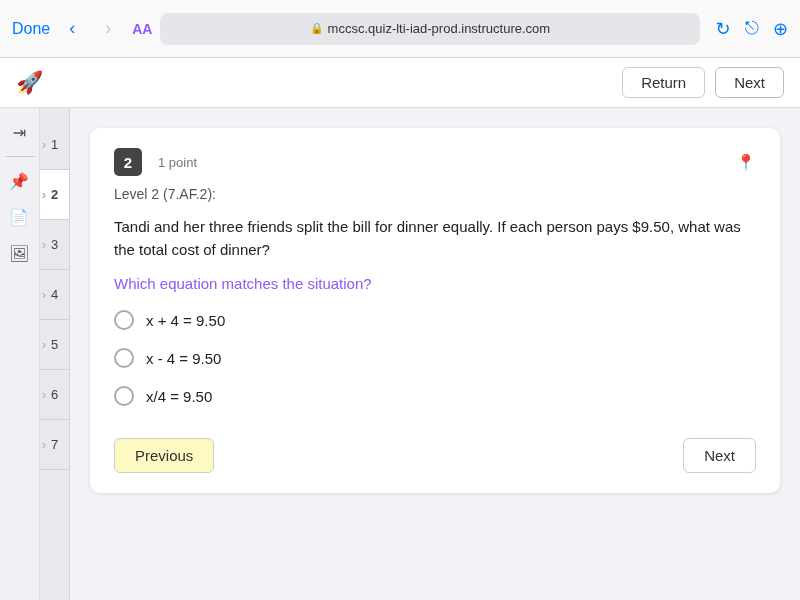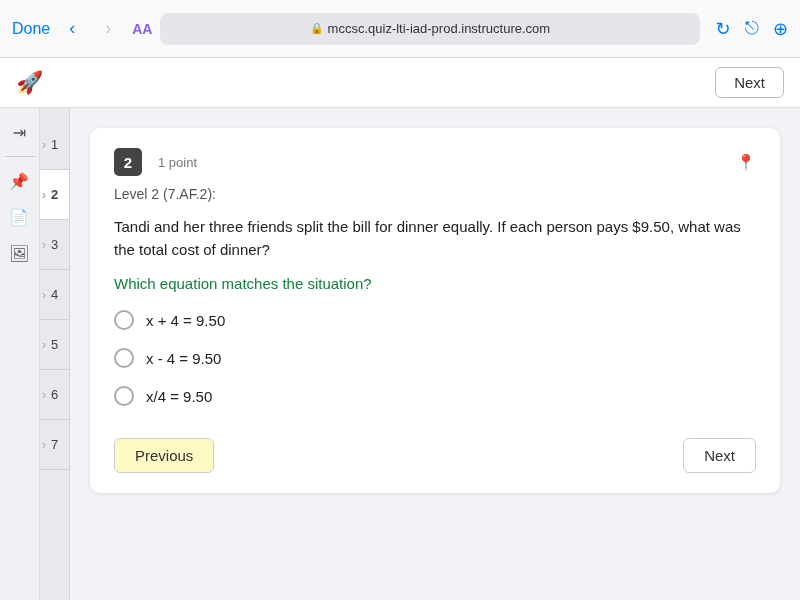--- a/index.html
+++ b/index.html
@@ -215,21 +215,21 @@
       margin-top: 4px;
     }
     .question-text {
       font-size: 15px;
       color: #222;
       line-height: 1.5;
       margin-bottom: 14px;
     }
     .question-prompt {
       font-size: 15px;
-      color: #15803d;
+      color: #8b5cf6;
       margin-bottom: 18px;
     }
     .answer-options {
       display: flex;
       flex-direction: column;
       gap: 18px;
       margin-bottom: 28px;
     }
     .answer-option {
       display: flex;
@@ -291,20 +291,21 @@
   <div class="browser-actions">
     <span class="browser-action-icon">↻</span>
     <span class="browser-action-icon">⎋</span>
     <span class="browser-action-icon">⊕</span>
   </div>
 </div>
 
 <div class="app-toolbar">
   <span class="app-logo">🚀</span>
   <div class="toolbar-right">
+    <button class="toolbar-btn">Return</button>
     <button class="toolbar-btn next-btn">Next</button>
   </div>
 </div>
 
 <div class="main-layout">
 
   <div class="sidebar">
     <div class="sidebar-icon">⇥</div>
     <hr class="sidebar-divider">
     <div class="sidebar-icon">📌</div>

